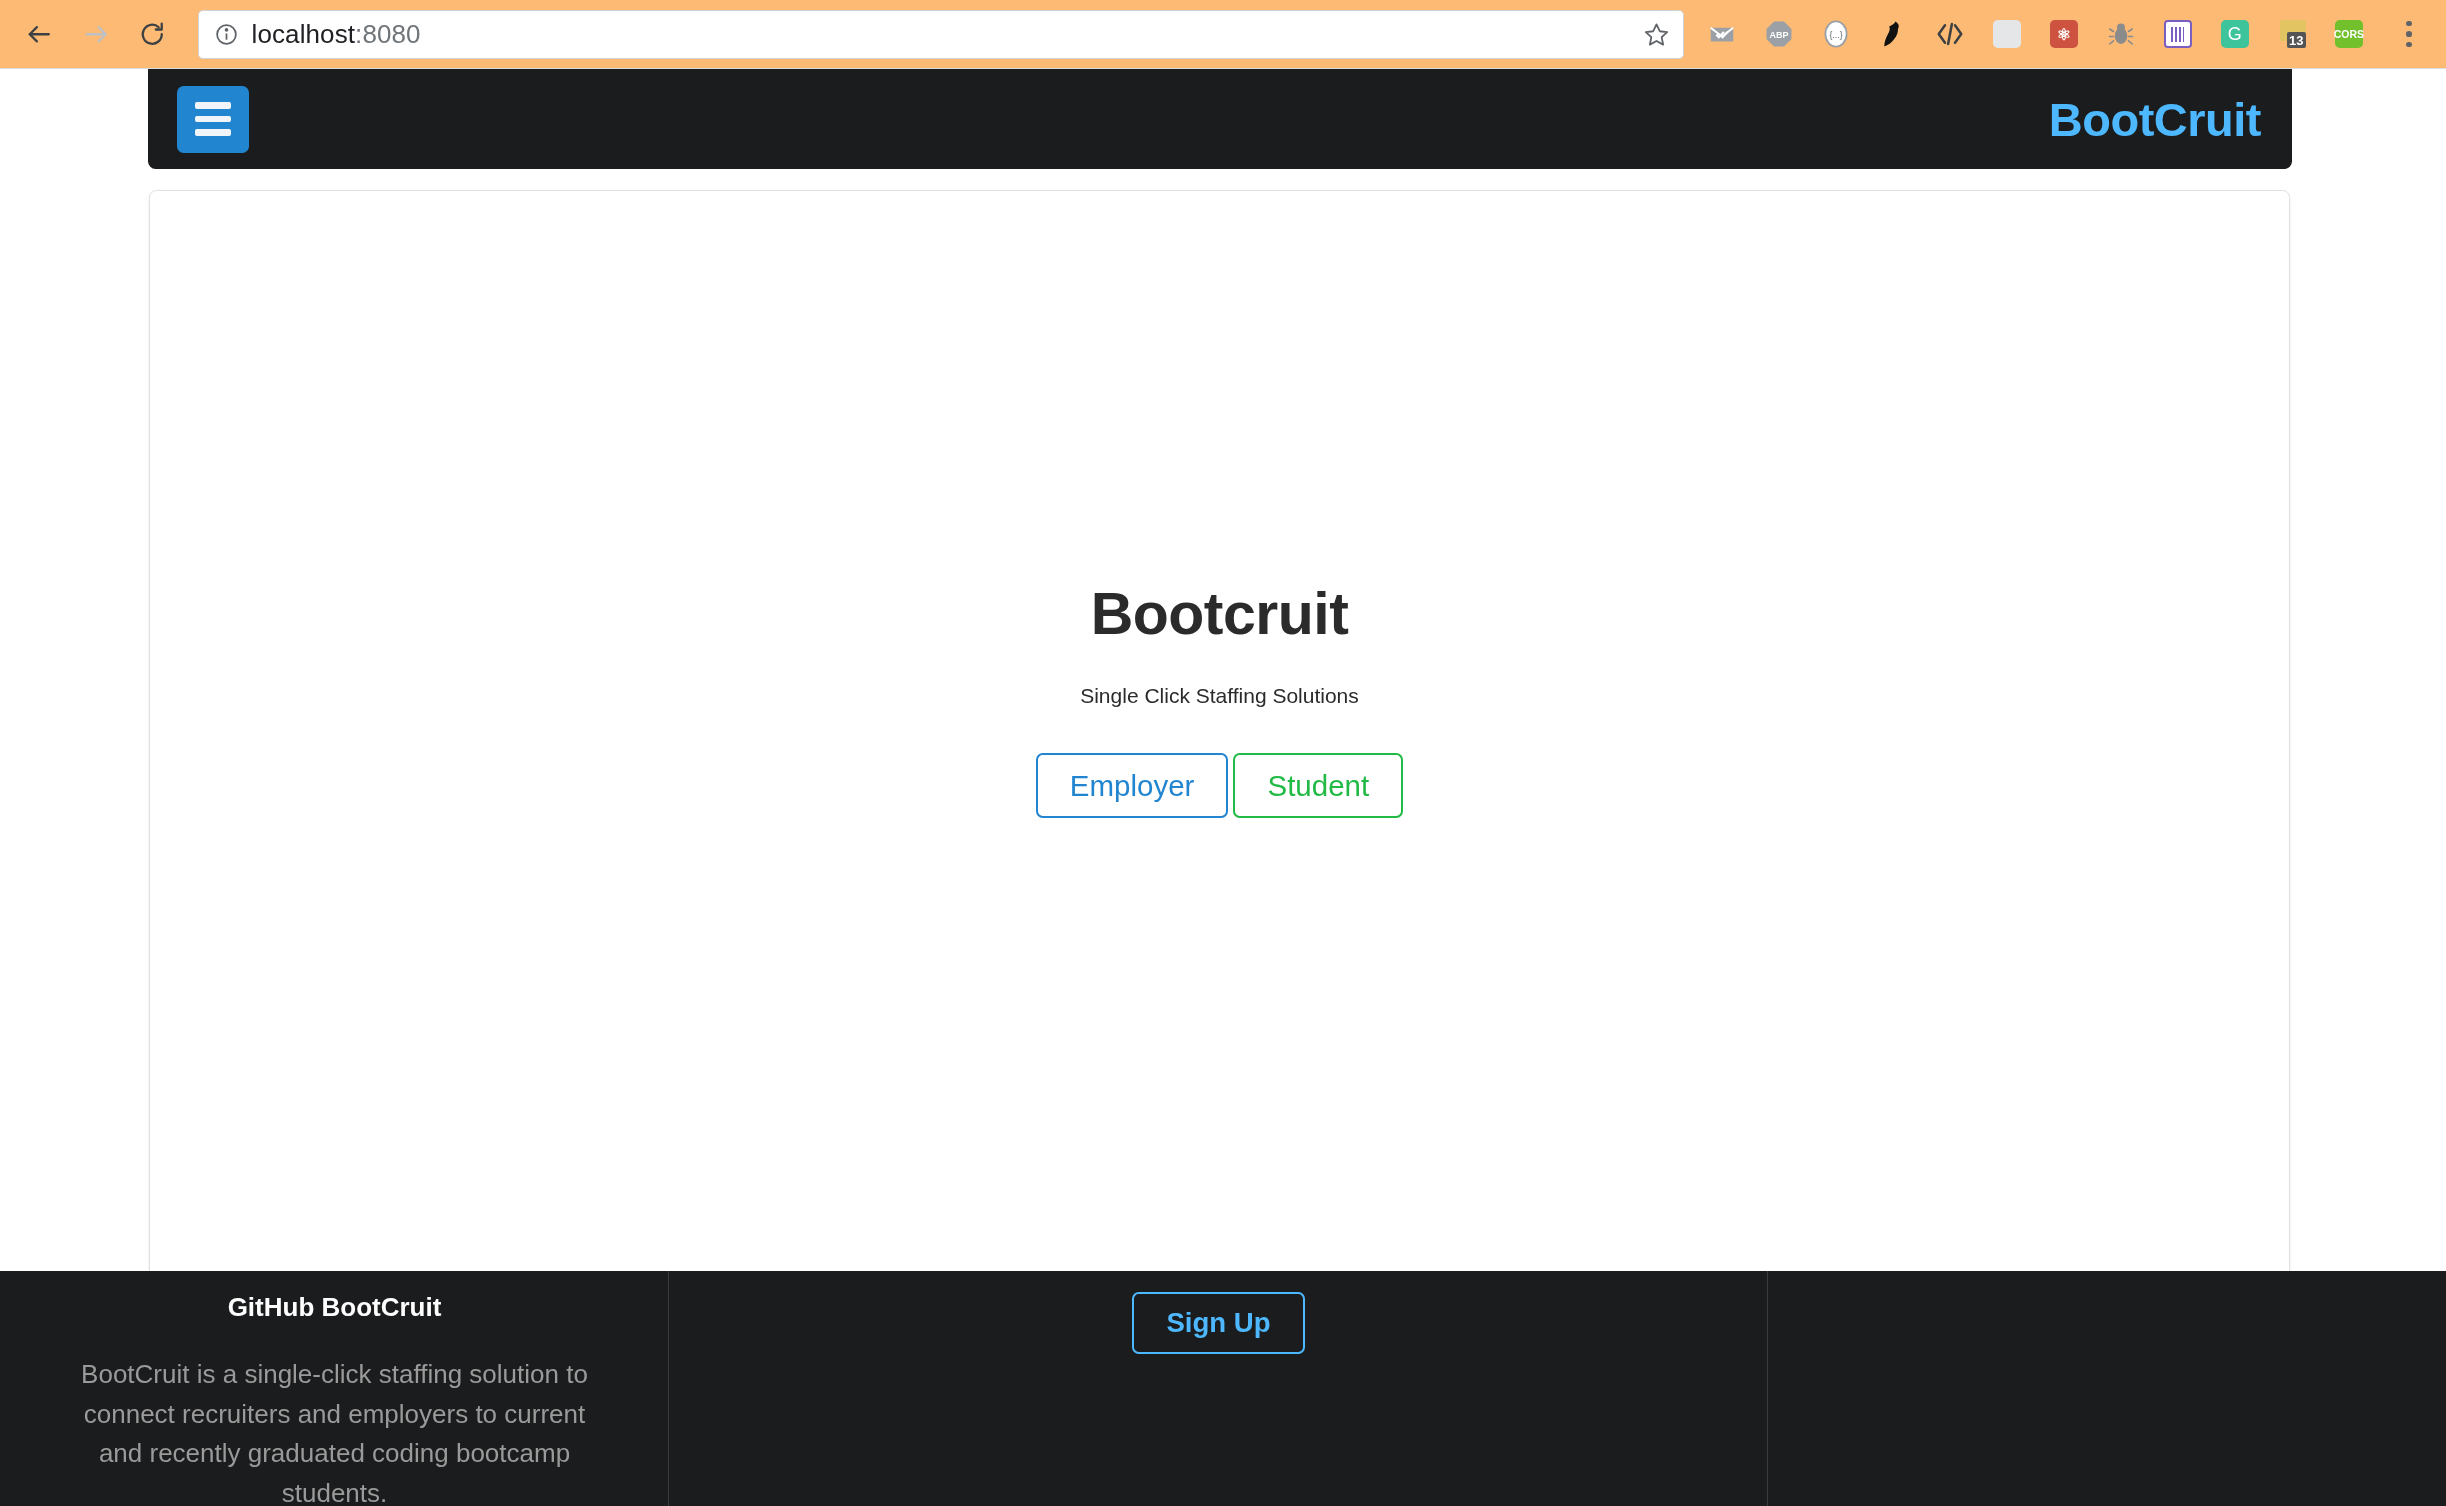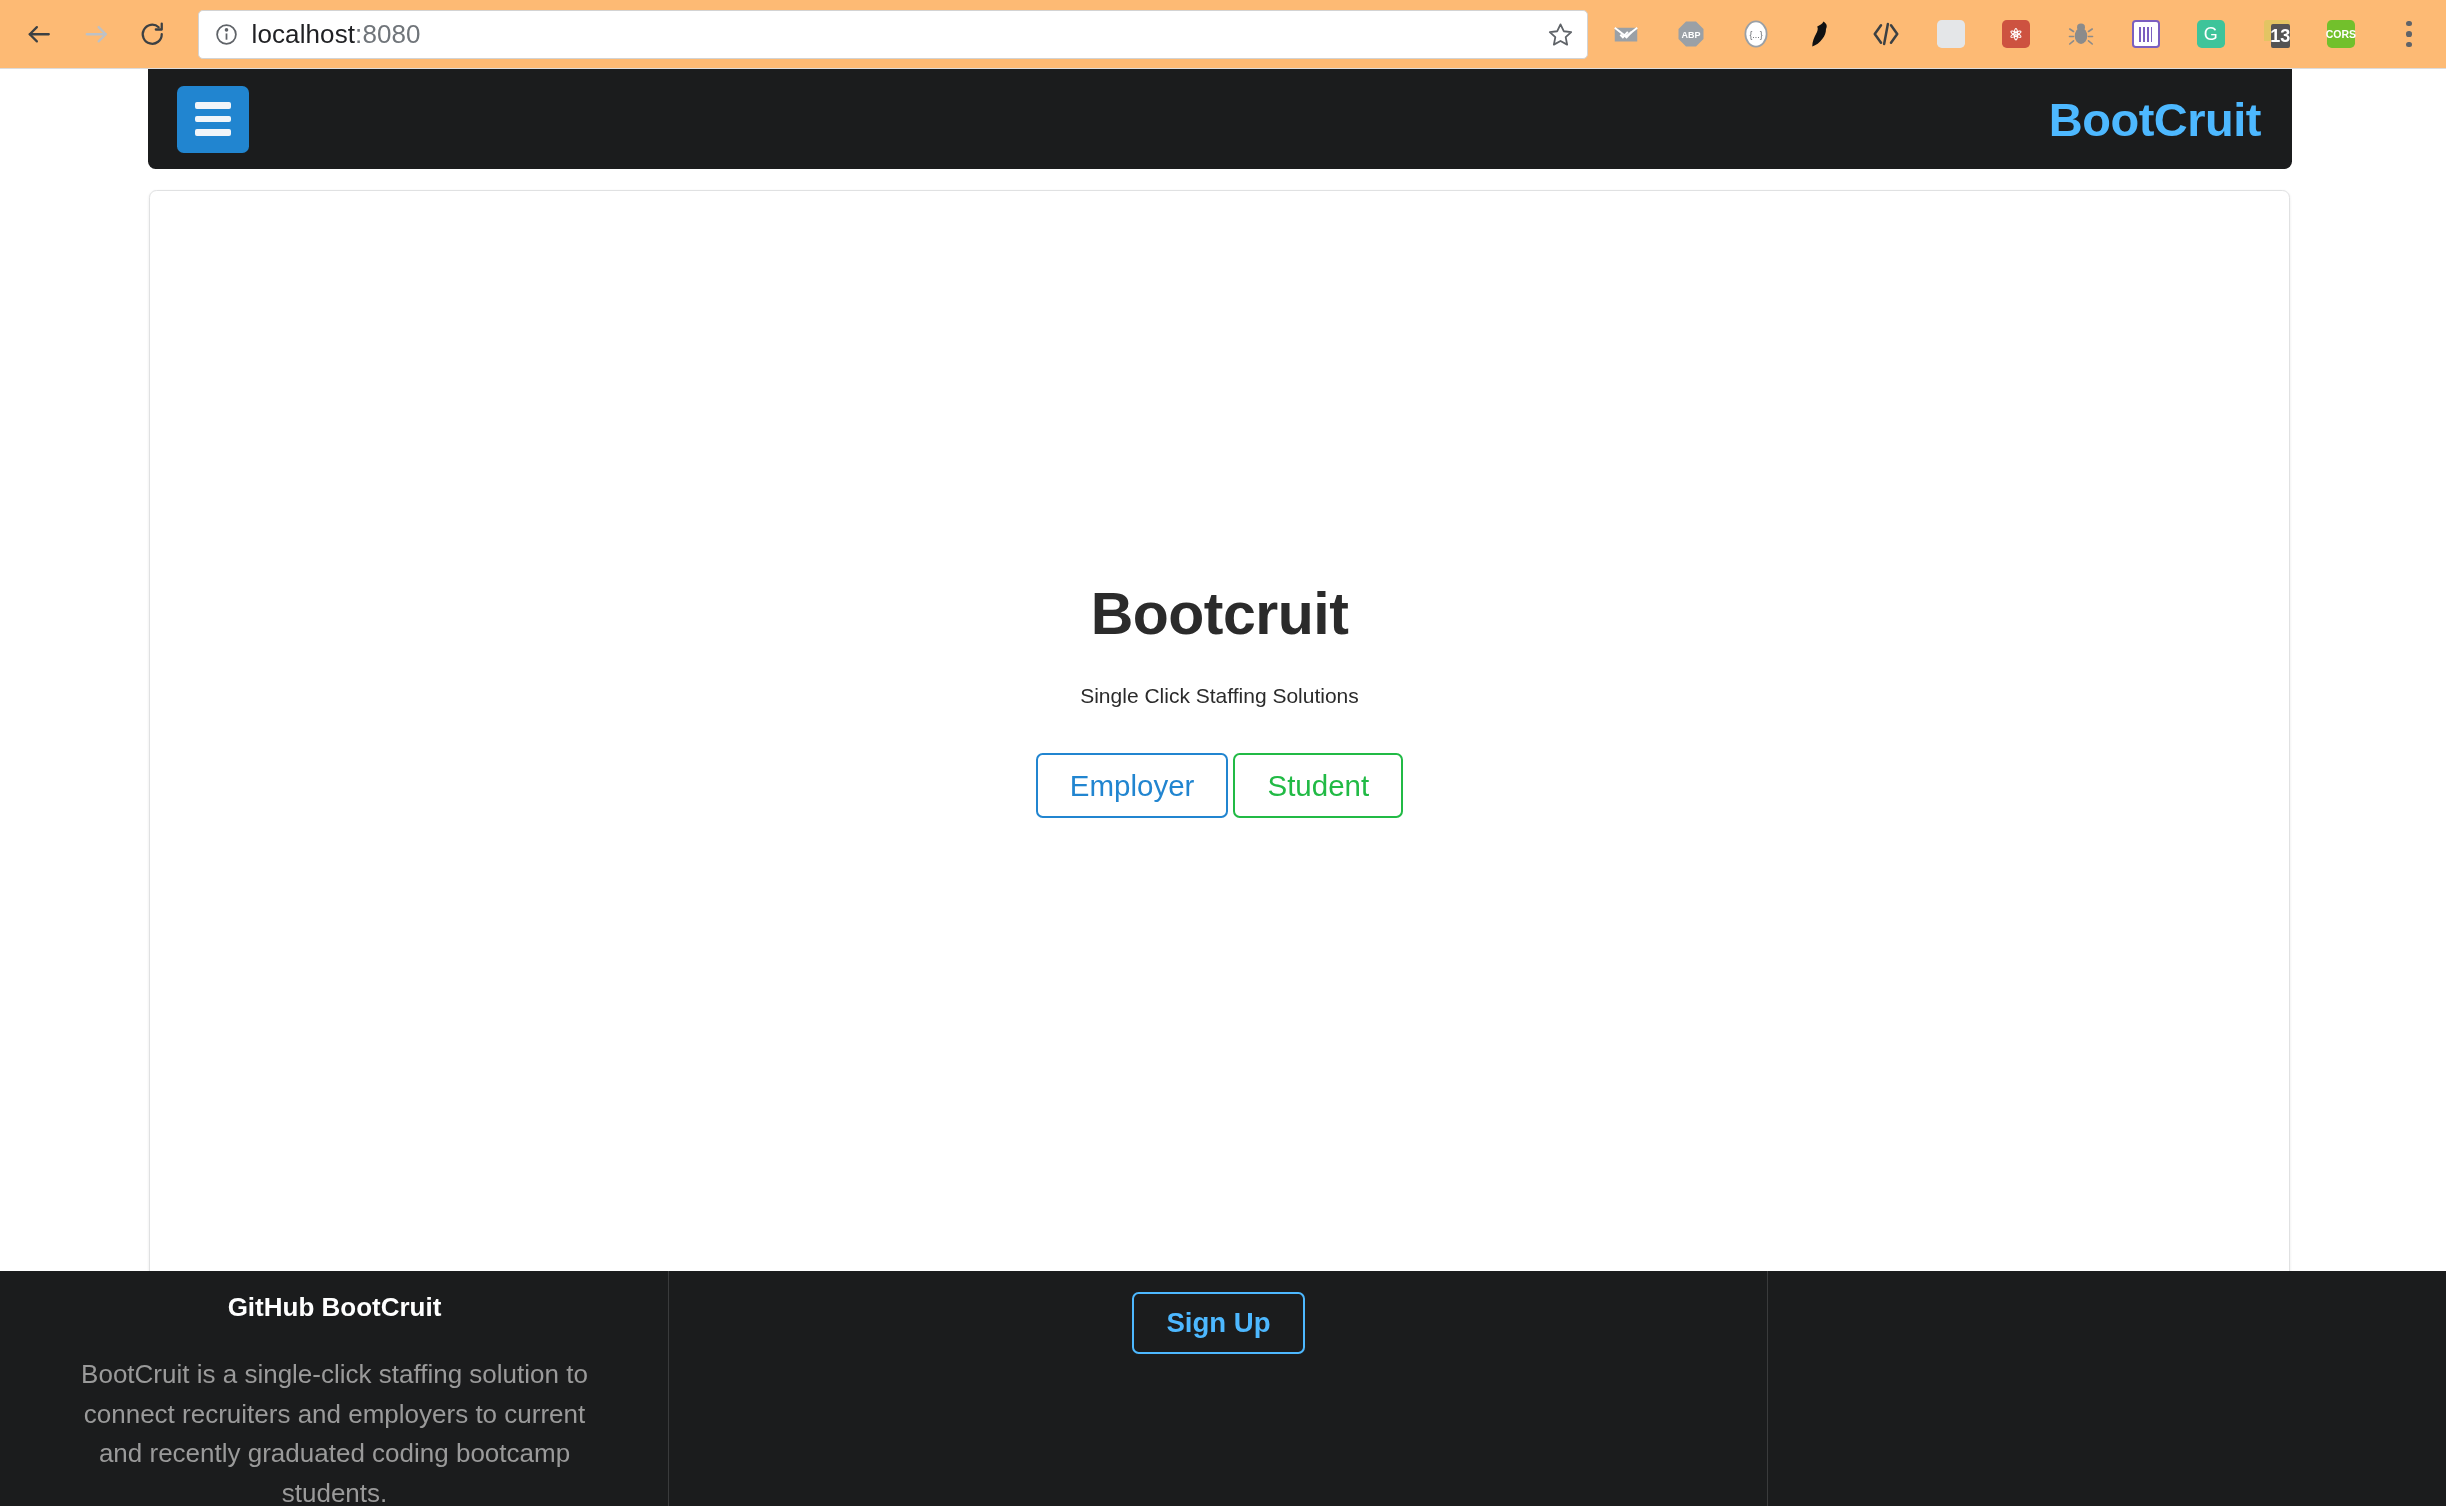--- a/index.html
+++ b/index.html
@@ -63,21 +63,21 @@
     white-space: nowrap;
     overflow: hidden;
   }
   .url-text .port { color: #70757a; }
 
   .star-icon { flex: 0 0 auto; margin-left: 9.5px; display:flex; cursor:pointer; }
 
   .ext-icons {
     display: flex;
     align-items: center;
-    gap: 16px;
+    gap: 8px;
     flex: 0 0 auto;
   }
   .ext {
     width: 49px; height: 49px;
     display: flex; align-items: center; justify-content: center;
     cursor: pointer;
     position: relative;
   }
   .ext-sq {
     width: 28.5px; height: 28.5px;
@@ -393,21 +393,21 @@
       </div>
     </div>
 
     <div class="ext">
       <div class="ext-sq" style="background:#3ec49a;font-size:18px;font-weight:normal">G</div>
     </div>
 
     <div class="ext">
       <div style="position:relative;width:30px;height:30px">
         <div style="position:absolute;top:1px;left:2.9px;width:26px;height:21px;background:#e3c463;border-radius:2.9px 2.9px 0 0"></div>
-        <div style="position:absolute;bottom:1px;right:1px;width:19px;height:24px;background:#545454;border-radius:1.9px;color:#fff;font-size:18px;font-weight:bold;display:flex;align-items:center;justify-content:center">13</div>
+        <div style="position:absolute;bottom:1px;right:1px;width:19px;height:16px;background:#545454;border-radius:1.9px;color:#fff;font-size:13px;font-weight:bold;display:flex;align-items:center;justify-content:center">13</div>
       </div>
     </div>
 
     <div class="ext">
       <div class="ext-sq" style="background:#72c02c;font-size:10.5px">CORS</div>
     </div>
 
     <div class="menu-dots">
       <span></span>
       <span></span>

